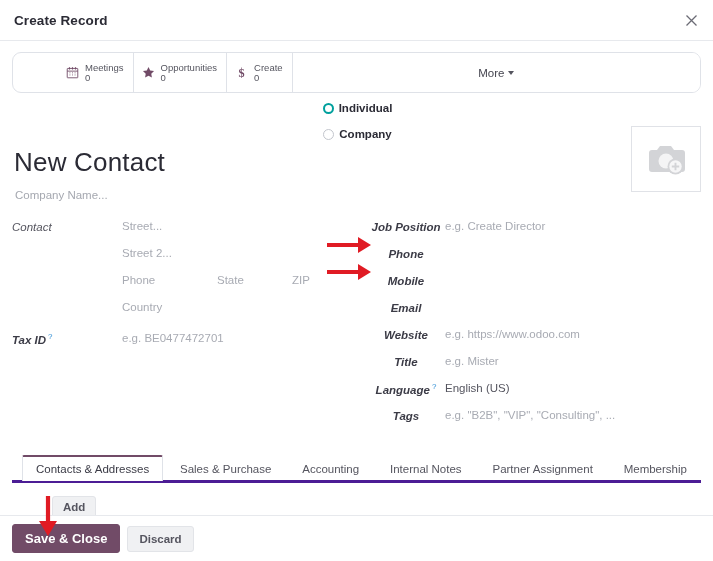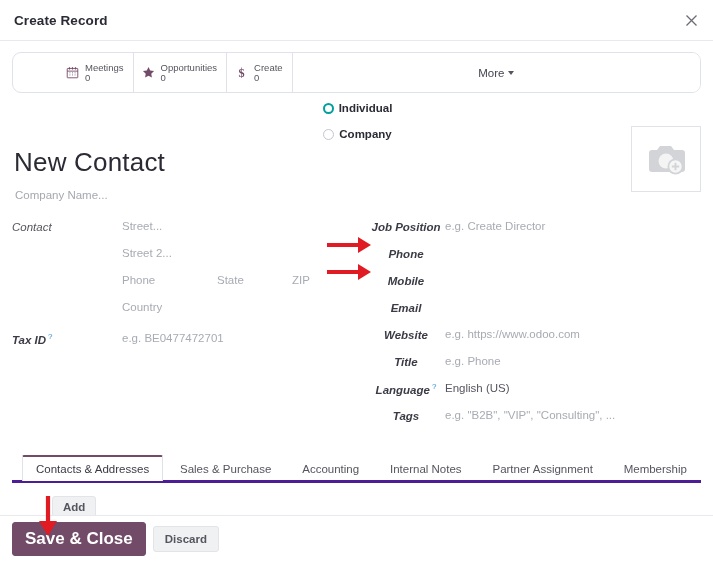--- a/index.html
+++ b/index.html
@@ -277,21 +277,21 @@
     gap: 7px;
     padding-left: 12px;
     box-sizing: border-box;
     background: #fff;
   }
   .btn-primary {
     background: #714b67;
     color: #ffffff;
     border: 1px solid #714b67;
     border-radius: 3px;
-    font-size: 17px;
+    font-size: 13px;
     font-weight: bold;
     padding: 6px 12px;
     cursor: pointer;
     font-family: inherit;
   }
   .btn-secondary {
     background: #f0f1f3;
     color: #55555f;
     border: 1px solid #e2e4e8;
     border-radius: 3px;
@@ -465,21 +465,21 @@
         <span class="rlbl-w">
           <span class="fld-label">Website</span>
         </span>
         <span class="fld-val ph">e.g. https://www.odoo.com</span>
       </div>
 
       <div class="fld">
         <span class="rlbl-w">
           <span class="fld-label">Title</span>
         </span>
-        <span class="fld-val ph">e.g. Phone</span>
+        <span class="fld-val ph">e.g. Mister</span>
       </div>
 
       <div class="fld">
         <span class="rlbl-w">
           <span class="fld-label">Language</span><span class="help-q">?</span>
         </span>
         <span class="fld-val">English (US)</span>
       </div>
 
       <div class="fld">

